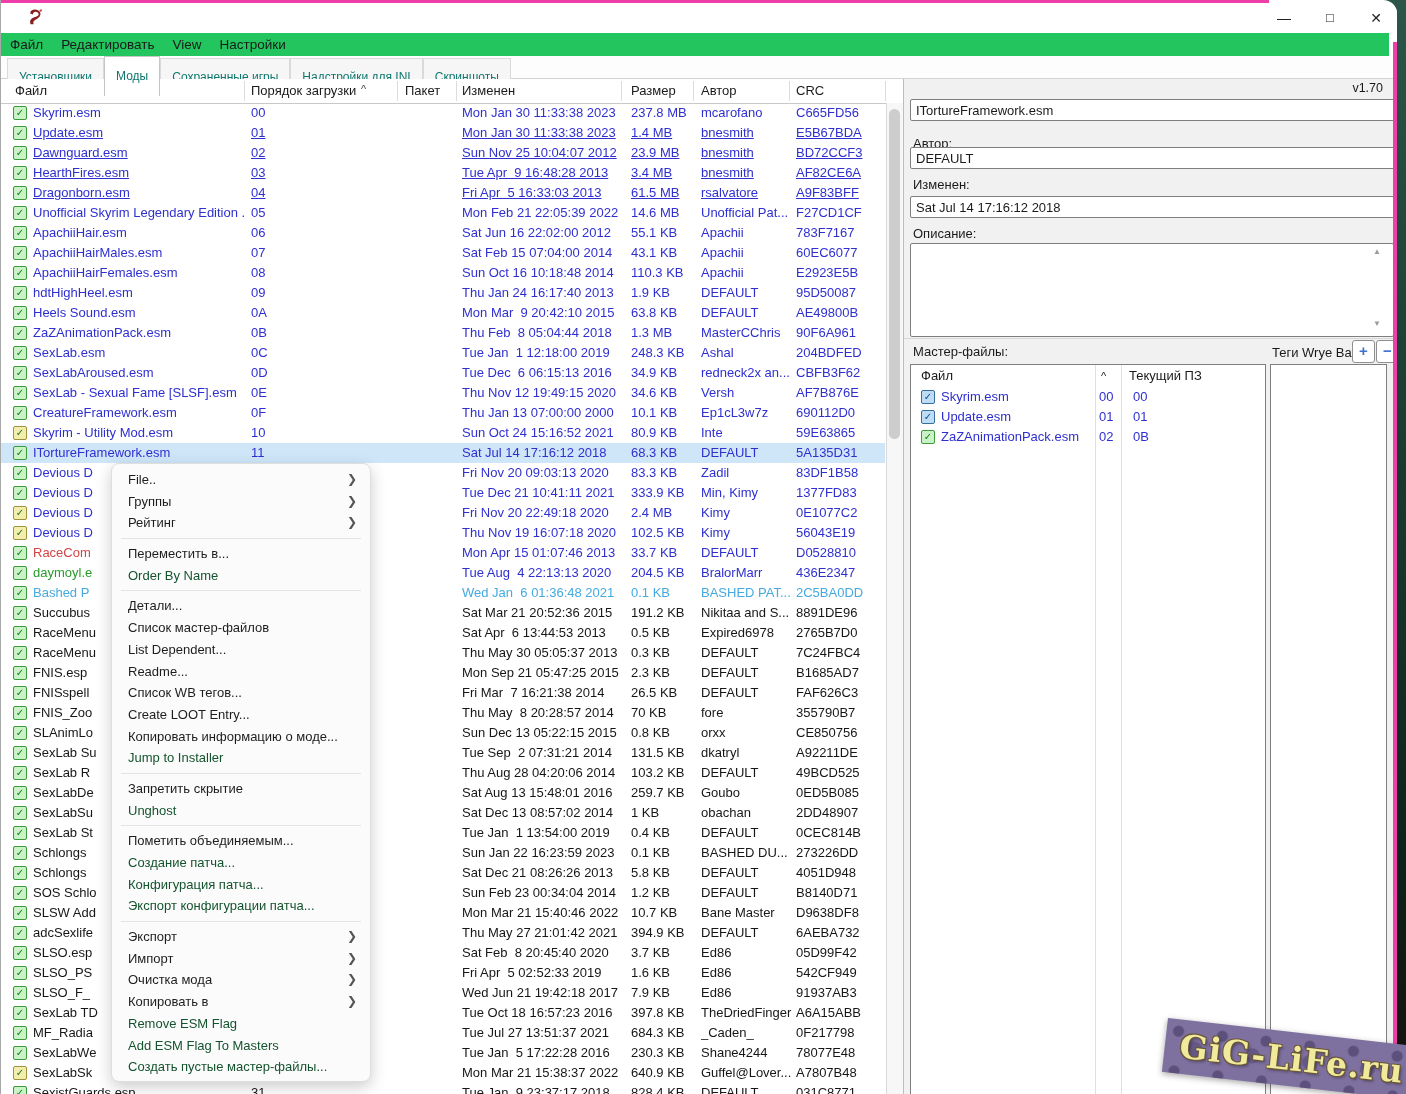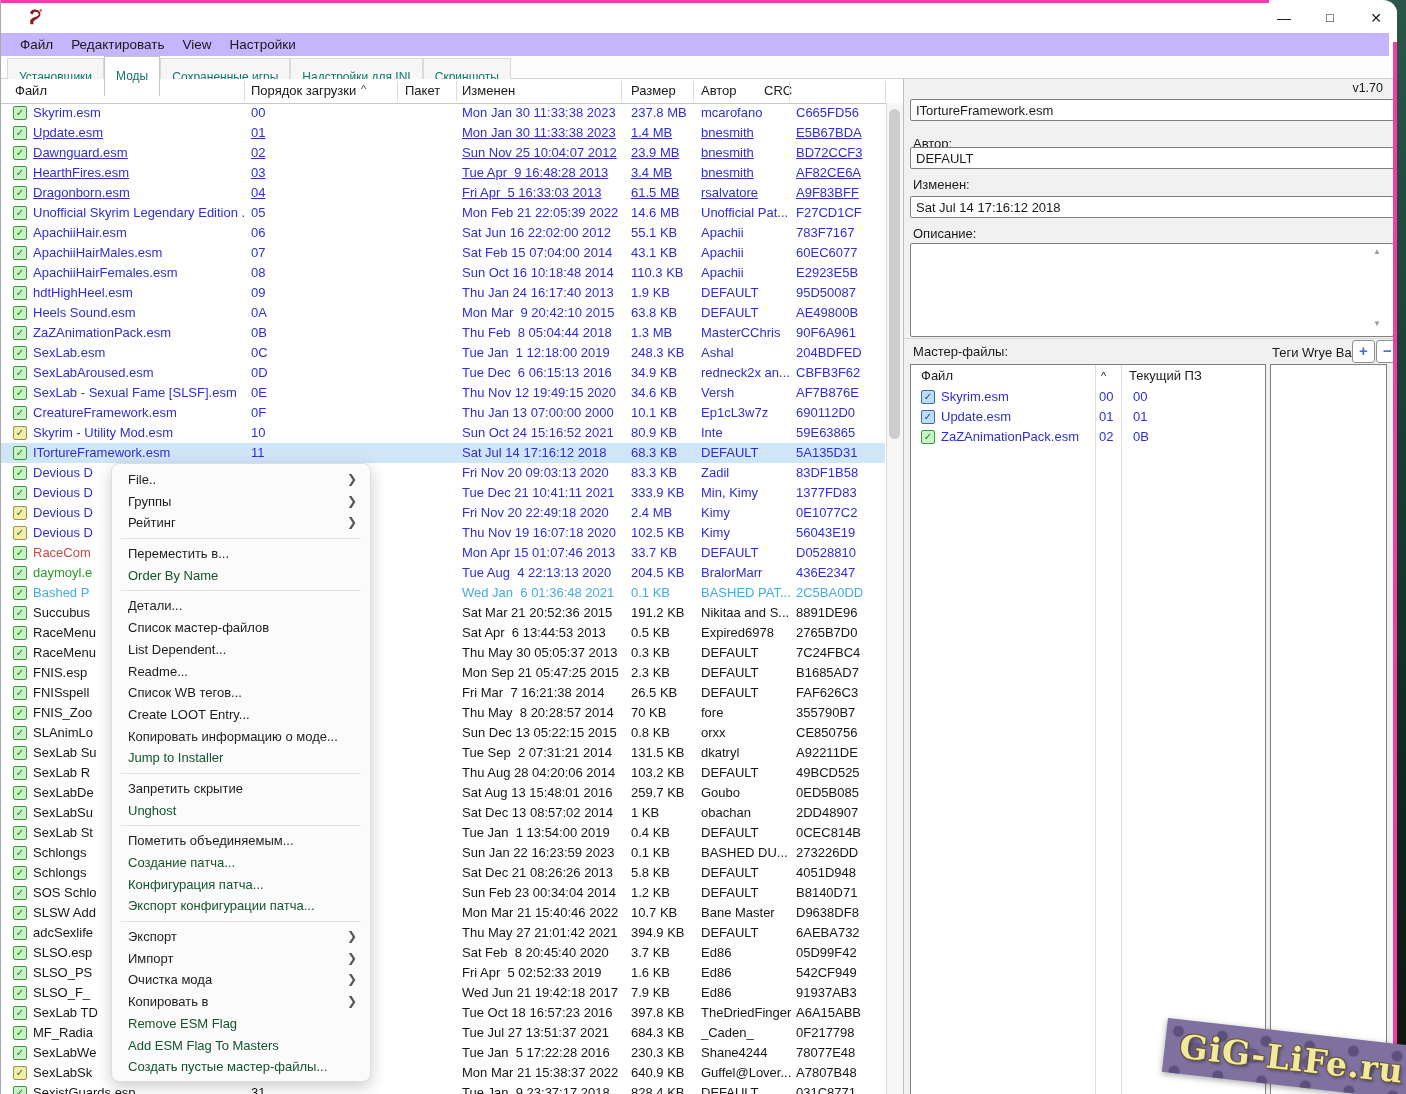--- a/index.html
+++ b/index.html
@@ -10,21 +10,21 @@
           border-radius:0 14px 0 0;border-left:1px solid #a8a8a8;overflow:hidden}
   .pink-top{position:absolute;left:0;top:0;width:1268px;height:3px;background:#ee3fa8;z-index:60}
   .pink-right{position:absolute;right:0;top:42px;bottom:0;width:4px;background:#ee3fa8;z-index:60}
   
   .titlebar{position:absolute;top:3px;left:0;right:0;height:30px;background:#fff}
   .app-icon{position:absolute;left:26px;top:6px;width:18px;height:18px}
   .title{position:absolute;left:52px;top:0;line-height:30px;font-size:13.5px;color:#1a1a1a;white-space:pre}
   .winbtn{position:absolute;top:2px;width:34px;height:26px;text-align:center;line-height:26px;font-size:14px;color:#222}
   .btn-min{left:1266px}.btn-max{left:1312px;font-size:13px}.btn-close{left:1358px}
   
-  .menubar{position:absolute;top:33px;left:0;right:8px;height:23px;background:#c4b5fd;padding-left:10px}
+  .menubar{position:absolute;top:33px;left:0;right:8px;height:23px;background:#22c55e;}
   .menu-item{display:inline-block;padding:0 9px;height:23px;line-height:23px;font-size:13.5px;color:#1a1a1a}
   
   .tabbar{position:absolute;top:56px;left:0;right:4px;height:23px;background:#fdfdfd;
           border-bottom:1px solid #d2d2d2;padding-left:6px;box-sizing:border-box}
   .tab{display:inline-block;height:21px;line-height:21px;padding:8px 11px;border:1px solid #dadada;border-bottom:none;
        background:#f6f6f6;font-size:12px;color:#0f766e;vertical-align:bottom}
   .tab.active{background:#fff;height:23px;line-height:22px;border-color:#c6c6c6;position:relative;z-index:2}
   
   .mods-pane{position:absolute;left:0;top:79px;width:902px;bottom:0;background:#fff}
   .mods-header{position:absolute;left:0;top:0;right:0;height:24px;background:#fff;border-bottom:1px solid #c9c9c9}
@@ -120,21 +120,21 @@
 
   <div class="mods-pane">
     <div class="mods-header" id="modsHeader">
       <span class="hcell" style="left:14px">Файл</span>
       <span class="hcell" style="left:250px">Порядок загрузки</span>
       <span class="sort-caret" style="left:360px">^</span>
       <span class="hcell" style="left:404px">Пакет</span>
       <span class="hcell" style="left:461px">Изменен</span>
       <span class="hcell" style="left:630px">Размер</span>
       <span class="hcell" style="left:700px">Автор</span>
-      <span class="hcell" style="left:763px">CRC</span>
+      <span class="hcell" style="left:795px">CRC</span>
     <div class="hsep" style="left: 243px;"></div>
         <div class="hsep" style="left: 396px;"></div>
         <div class="hsep" style="left: 455px;"></div>
         <div class="hsep" style="left: 620px;"></div>
         <div class="hsep" style="left: 692px;"></div>
         <div class="hsep" style="left: 788px;"></div>
         <div class="hsep" style="left: 884px;"></div>
       </div>
     <div class="mods-rows" id="modsRows">
         <div class="row clr-blue">

